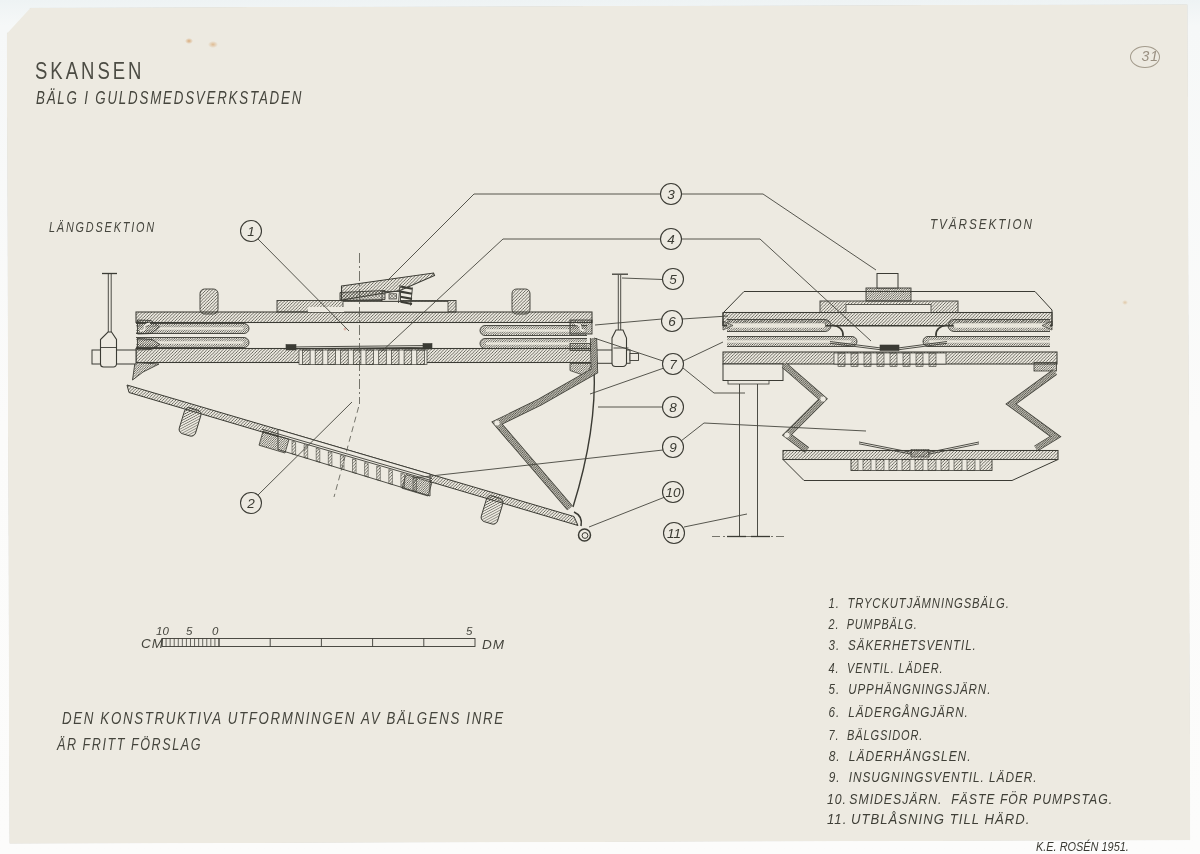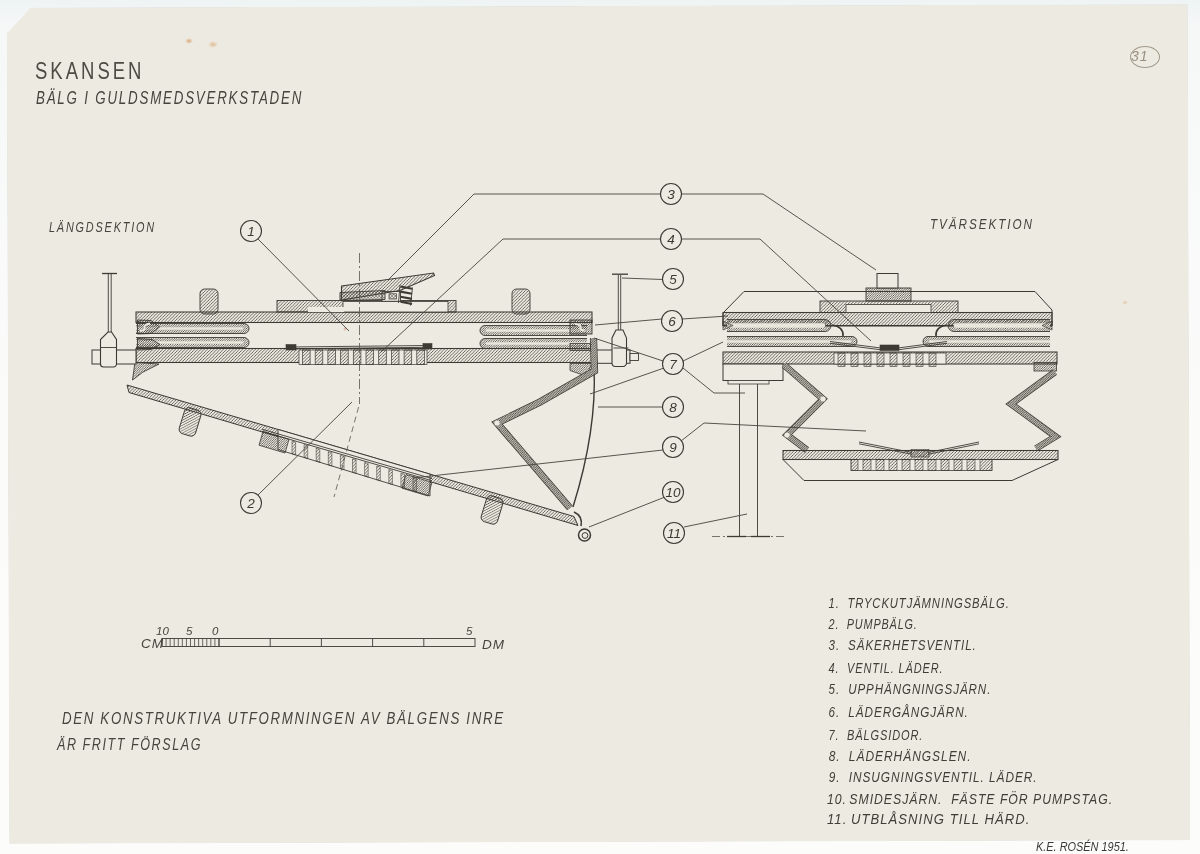--- a/index.html
+++ b/index.html
@@ -9,21 +9,21 @@
   background:#edeae1;transform:rotate(-0.18deg);transform-origin:50% 50%;
   box-shadow:0 0 2px rgba(120,120,110,.35);
   clip-path:polygon(24px 0,100% 0,100% 100%,0 100%,0 26px);}
 #sheet{position:absolute;left:0;top:16px;width:1200px;height:854px;}
 .t{position:absolute;color:#3a3a33;white-space:nowrap;}
 #title{left:35px;top:41px;font-size:24.7px;letter-spacing:4px;color:#4c4c44;transform:scaleX(0.75);transform-origin:0 0;}
 #subtitle{left:36px;top:71px;font-size:18.5px;letter-spacing:2.5px;font-style:italic;color:#45453d;transform:scaleX(0.72);transform-origin:0 0;}
 #lsek{left:49px;top:202px;font-size:15px;letter-spacing:2.5px;font-style:italic;color:#45453d;transform:scaleX(0.725);transform-origin:0 0;}
 #tsek{left:930px;top:199px;font-size:15px;letter-spacing:2.5px;font-style:italic;color:#45453d;transform:scaleX(0.78);transform-origin:0 0;}
 #num31{position:absolute;left:1130px;top:30px;width:28px;height:20px;border:1.4px solid #a39b8c;
- border-radius:50%;color:#998f80;font-size:14px;font-style:italic;text-align:left;line-height:19px;letter-spacing:1px;}
+ border-radius:50%;color:#998f80;font-size:14px;font-style:italic;text-align:right;line-height:19px;letter-spacing:1px;}
 #cap1{left:62px;top:694px;font-size:16px;letter-spacing:2px;font-style:italic;color:#45453d;transform:scaleX(0.83);transform-origin:0 0;}
 #cap2{left:57px;top:720px;font-size:16px;letter-spacing:2px;font-style:italic;color:#45453d;transform:scaleX(0.784);transform-origin:0 0;}
 #sig{left:1036px;top:823px;font-size:13px;letter-spacing:0;font-style:italic;transform:scaleX(0.84);transform-origin:0 0;}
 .leg{position:absolute;left:827px;font-size:15px;font-style:italic;color:#3f3f37;letter-spacing:1.2px;transform-origin:0 0;}
 .leg b{display:inline-block;width:17px;text-align:right;margin-right:5px;font-weight:normal;}
 </style>
 </head>
 <body>
 <div id="paper"></div>
 <div style="position:absolute;left:185px;top:38px;width:8px;height:6px;background:radial-gradient(ellipse,rgba(200,120,40,.55),rgba(200,120,40,0) 70%);"></div>

